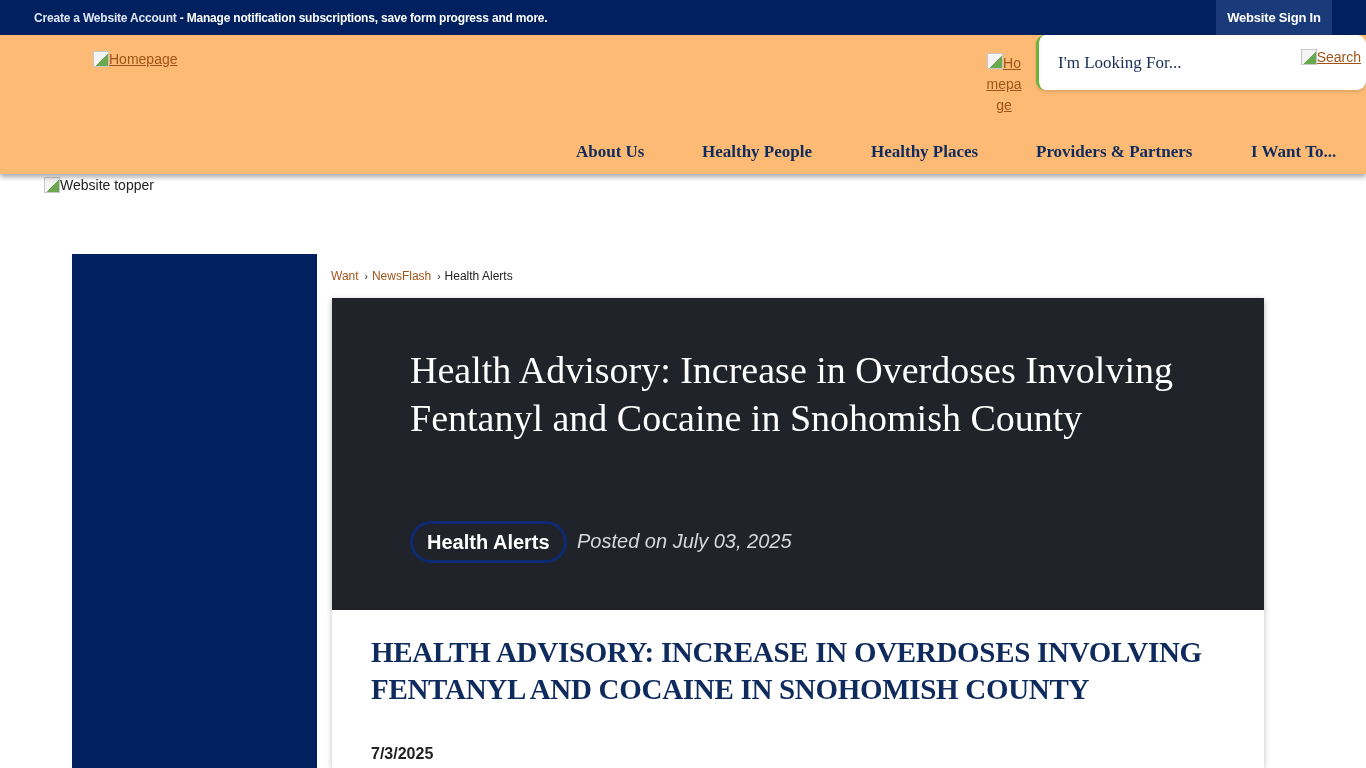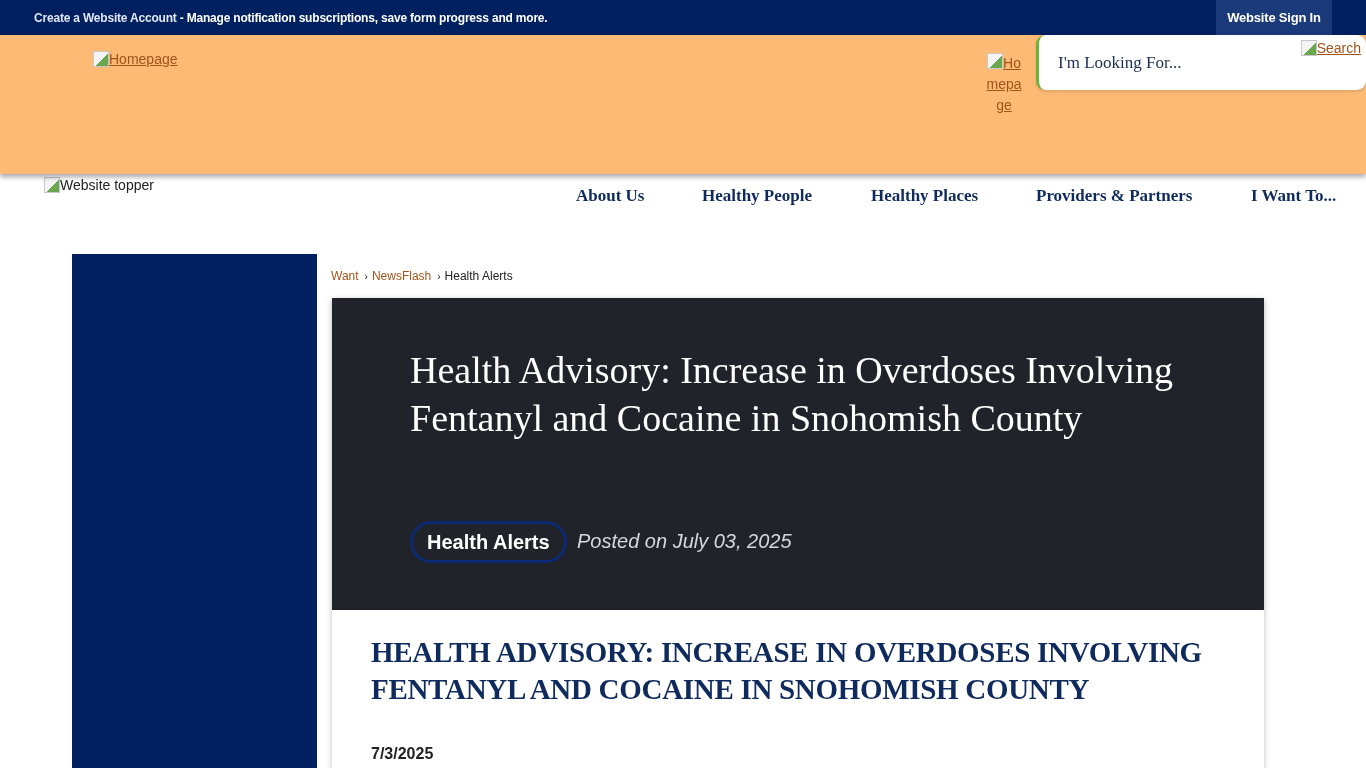--- a/index.html
+++ b/index.html
@@ -11,23 +11,23 @@
     .topbar .signin { position: absolute; left: 1216px; top: 0; width: 116px; height: 35px; background: #1b3a7a; color: #fff; font-size: 13px; font-weight: bold; display: flex; align-items: center; justify-content: center; letter-spacing: -0.2px; }
 
     .header { position: absolute; left: 0; top: 35px; width: 1366px; height: 139px; background: #fdba74; box-shadow: 0 3px 5px rgba(0,0,0,0.35); z-index: 2; }
     .broken-img { display: inline-block; width: 16px; height: 16px; vertical-align: top; position: relative; border: 1px solid #c8c8c8; background: linear-gradient(135deg, #f4f4f4 55%, #6aa84f 56%); }
     .logo-link { position: absolute; left: 93px; top: 16px; font-size: 14px; color: #a0541b; text-decoration: underline; }
     .logo-link .broken-img { margin-right: 0; }
     .home-small { position: absolute; left: 984px; top: 18px; width: 40px; font-size: 14px; line-height: 21px; color: #a0541b; text-decoration: underline; text-align: center; word-break: break-all; }
 
     .search-box { position: absolute; left: 1036px; top: 0; width: 330px; height: 55px; background: #fff; border-left: 3px solid #6bb43a; box-shadow: 0 2px 3px rgba(0,0,0,0.12); border-radius: 9px; }
     .search-box .ph { position: absolute; left: 19px; top: 18px; font-family: "Liberation Serif", serif; font-size: 17px; color: #1a2e55; }
-    .search-box .sbtn { position: absolute; right: 5px; top: 5px; font-size: 14px; color: #a0541b; text-decoration: underline; }
+    .search-box .sbtn { position: absolute; right: 5px; top: 14px; font-size: 14px; color: #a0541b; text-decoration: underline; }
 
-    .nav { position: absolute; top: 107px; left: 0; width: 1366px; height: 24px; margin-top: 44px; }
+    .nav { position: absolute; top: 107px; left: 0; width: 1366px; height: 24px; }
     .nav .item { position: absolute; top: 0; font-family: "Liberation Serif", serif; font-weight: bold; font-size: 17px; color: #0f2a5c; white-space: nowrap; }
 
     .topper { position: absolute; left: 0; top: 177px; font-size: 14px; color: #222; padding-left: 44px; }
 
     .sidebar { position: absolute; left: 72px; top: 254px; width: 245px; height: 514px; background: #002060; }
 
     .breadcrumb { position: absolute; left: 331px; top: 269px; font-size: 12px; color: #222; }
     .breadcrumb a { color: #a0541b; text-decoration: none; }
     .breadcrumb .sep { margin: 0 4px 0 6px; font-size: 10px; }
 

